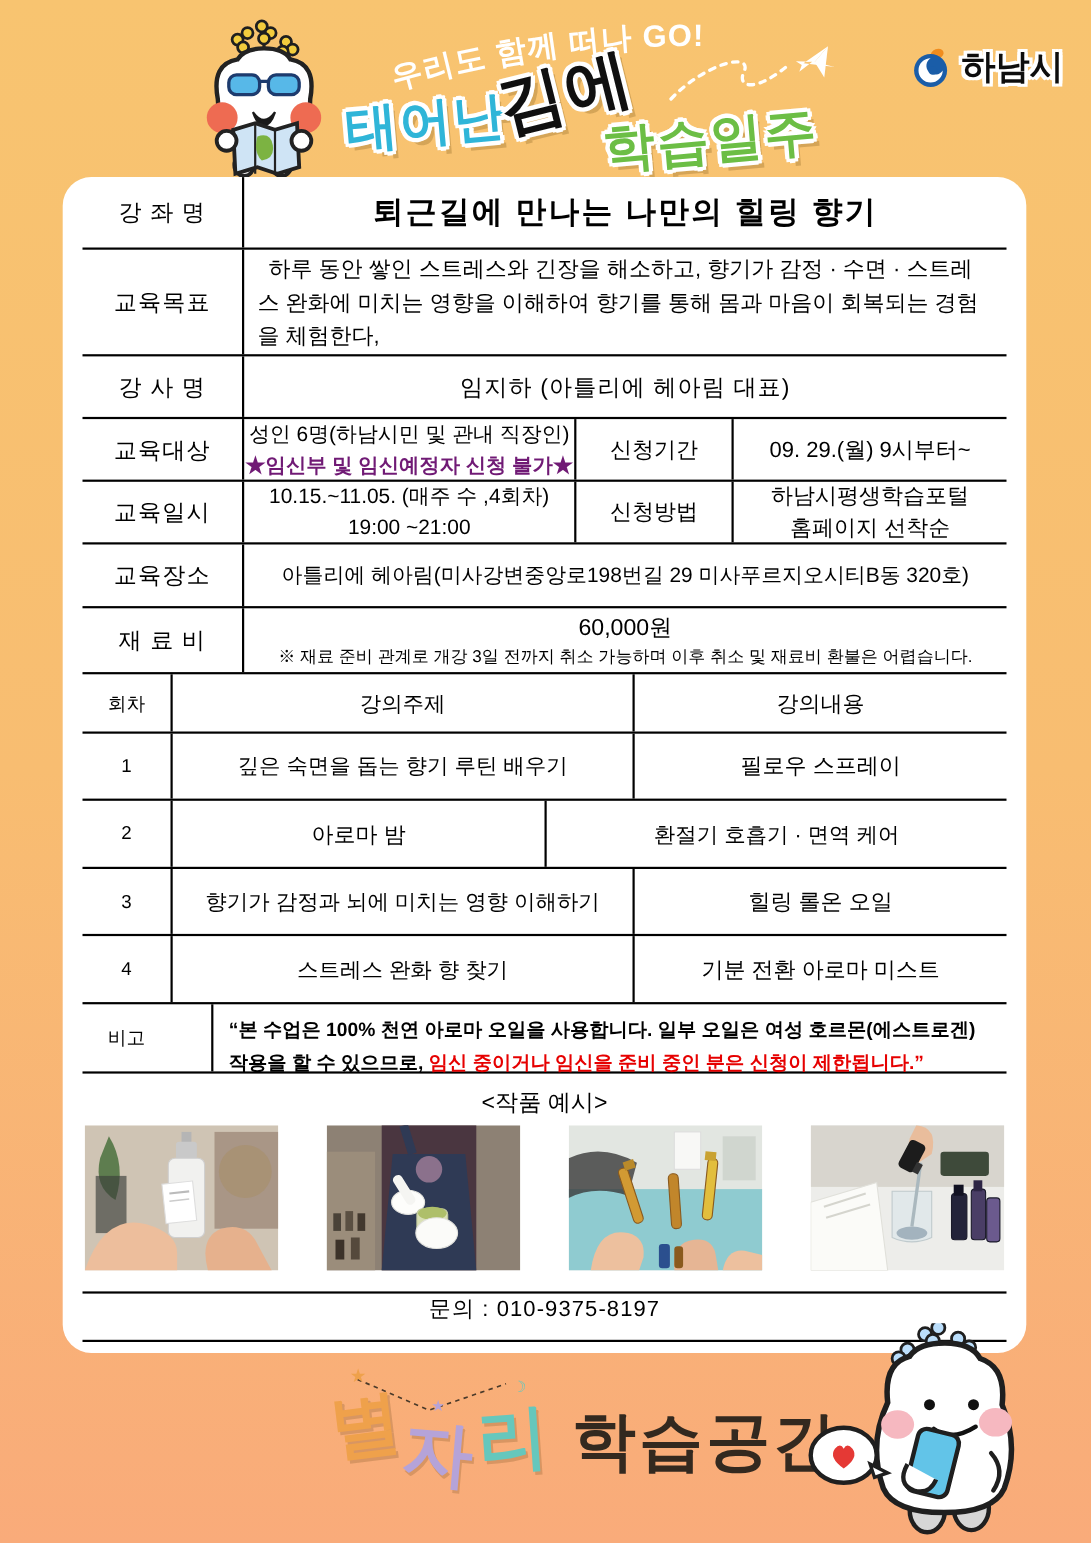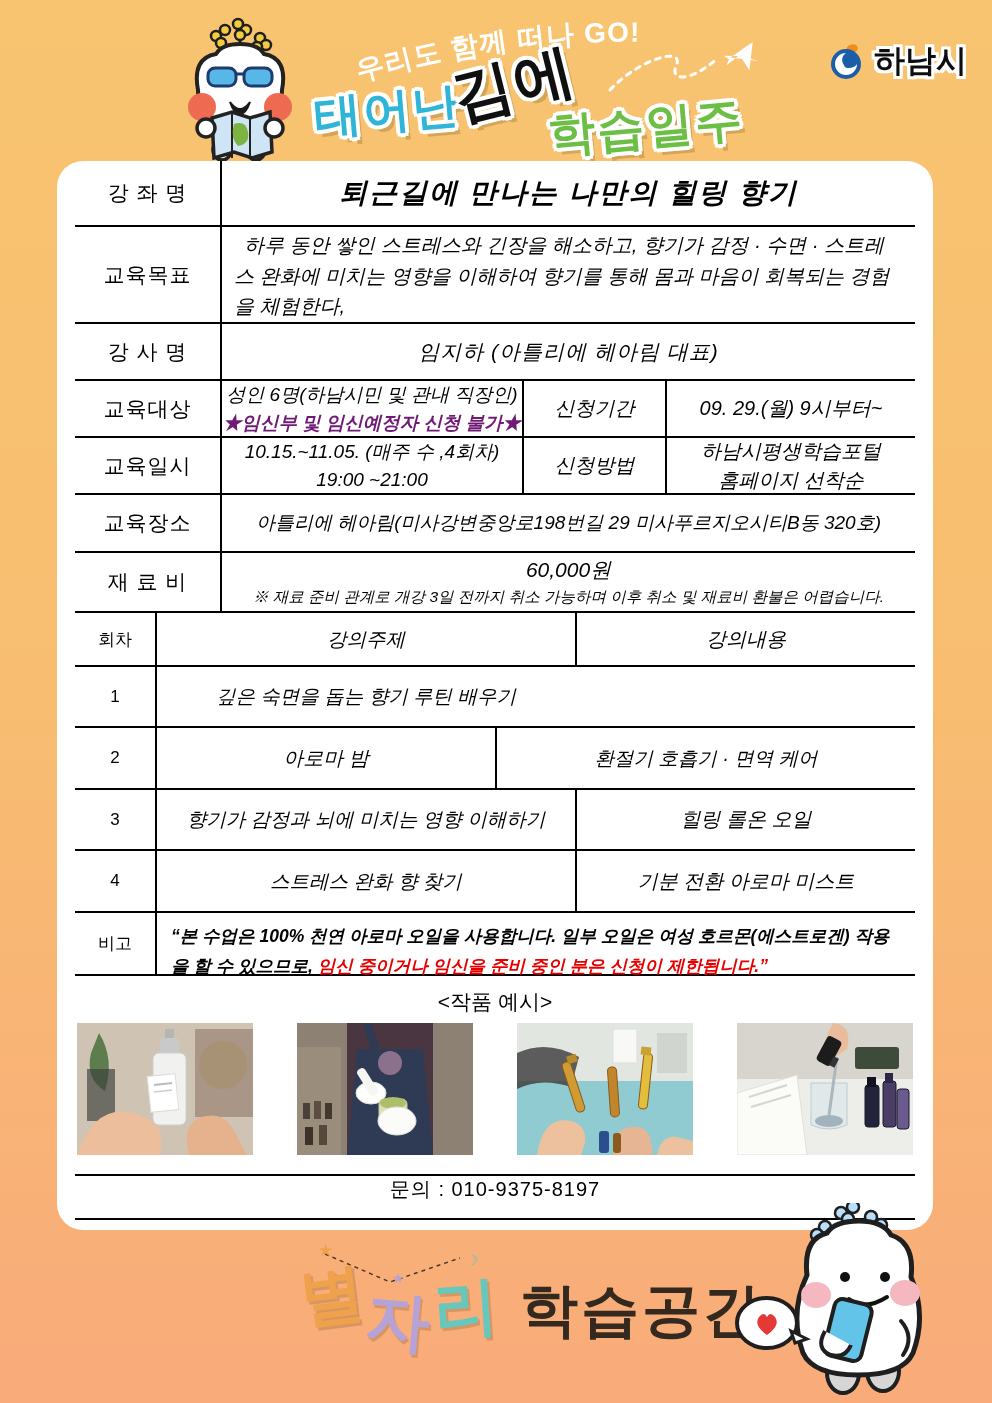--- a/index.html
+++ b/index.html
@@ -22,21 +22,21 @@
     text-shadow:-3px -3px 0 #fff,3px -3px 0 #fff,-3px 3px 0 #fff,3px 3px 0 #fff,0 -3px 0 #fff,0 3px 0 #fff,-3px 0 0 #fff,3px 0 0 #fff; }
   .mascot-left { position:absolute; left:160px; top:10px; }
 
   
   .card { position:absolute; left:57px; top:161px; width:876px; height:1069px;
           background:#fff; border-radius:26px; padding:0 18px; }
 
   .trow { display:flex; align-items:stretch; border-bottom:2px solid #000; }
   .cell { display:flex; align-items:center; justify-content:center; text-align:center; flex-direction:column; }
   .lab  { width:145px; flex:none; font-size:21px; letter-spacing:1px; }
-  .bl   { border-left:2px solid #000;font-style:italic; }
+  .bl   { border-left:2px solid #000; }
   .grow { flex:1; }
 
   .h66{height:66px} .h97{height:97px} .h57{height:57px} .h58{height:58px}
   .h60{height:60px} .h54{height:54px} .h61{height:61px} .h62{height:62px} .h63{height:63px}
 
   .course-title { font-size:28px; font-weight:bold; letter-spacing:2px; }
   .goal-text { display:block; width:100%; text-align:left; padding:9px 12px 6px 12px;
                font-size:20px; line-height:1.52; text-indent:10px; }
   .instructor { font-size:21px; letter-spacing:1px; }
   .w302 { width:302px; flex:none; }
@@ -46,21 +46,21 @@
   .red-warning { color:#701a75; font-weight:bold; font-size:18.5px; margin-top:2px; }
   .two-line { line-height:1.45; }
   .fee-value { font-size:21px; }
   .fee-note  { font-size:15.5px; margin-top:3px; }
 
   .no-col { width:80px; flex:none; font-size:17px; }
   .topic-col { width:420px; flex:none; font-size:19.5px; }
   .content-col { flex:1; font-size:20px; }
 
   .note-content { display:block; flex:1; text-align:left; padding:9px 14px;
-                  font-size:17.5px; font-weight:bold; line-height:1.7; }
+                  font-size:17.5px; font-weight:bold; line-height:1.7;margin-left:37px; }
   .note-red { color:#E60000; }
 
   .gallery-title { text-align:center; font-size:21px; margin-top:12px; height:26px; }
   .photos { display:flex; justify-content:space-between; margin-top:9px; padding:0 2px; }
   .photo { width:176px; height:132px; flex:none; }
   .contact-row { margin-top:19px; height:46px; border-top:2px solid #000; border-bottom:2px solid #000;
                  display:flex; align-items:flex-start; justify-content:center; font-size:20px; letter-spacing:1px; }
 
   
   .star-logo { position:absolute; left:300px; top:1252px; display:flex; align-items:flex-start; }
@@ -208,20 +208,21 @@
     <div>
       <div class="trow h54">
         <div class="cell no-col">회차</div>
         <div class="cell topic-col bl">강의주제</div>
         <div class="cell content-col bl">강의내용</div>
       </div>
 
       <div class="trow h61">
         <div class="cell no-col">1</div>
         <div class="cell topic-col bl">깊은 숙면을 돕는 향기 루틴 배우기</div>
+        <div class="cell content-col bl">필로우 스프레이</div>
       </div>
       <div class="trow h62">
         <div class="cell no-col">2</div>
         <div class="cell content-col bl">아로마 밤</div>
         <div class="cell topic-col bl">환절기 호흡기 · 면역 케어</div>
       </div>
       <div class="trow h61">
         <div class="cell no-col">3</div>
         <div class="cell topic-col bl">향기가 감정과 뇌에 미치는 영향 이해하기</div>
         <div class="cell content-col bl">힐링 롤온 오일</div>

